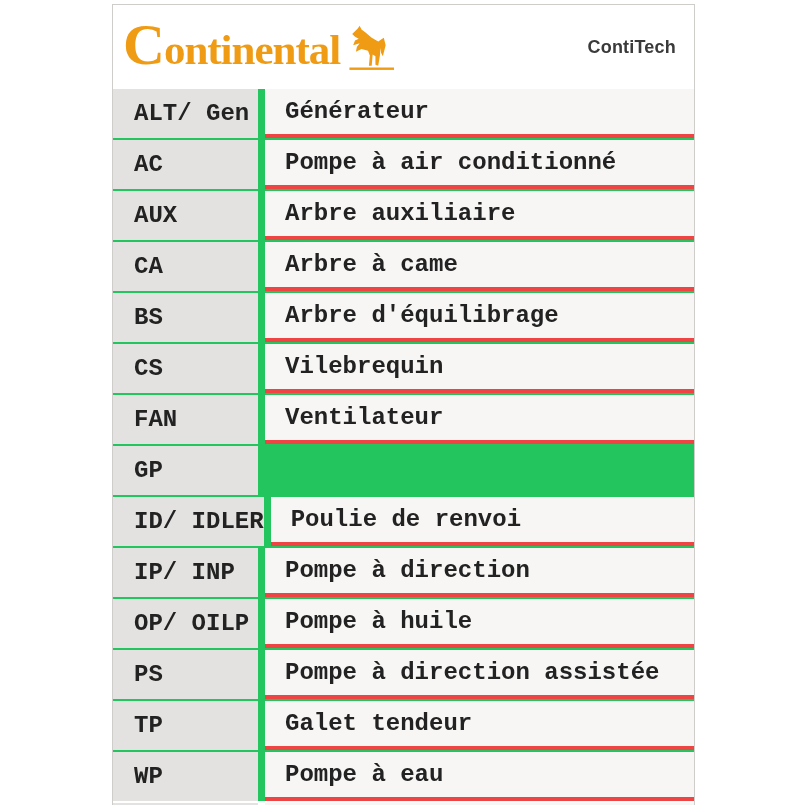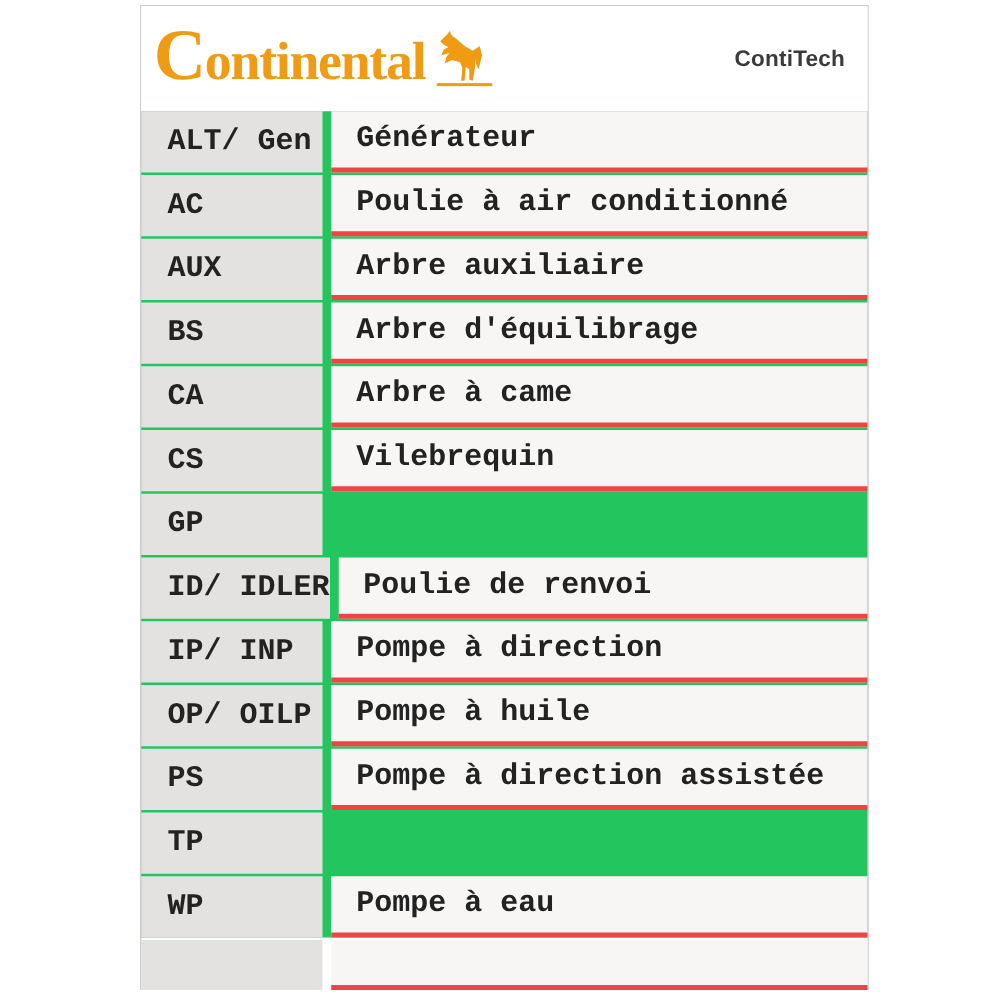--- a/index.html
+++ b/index.html
@@ -128,43 +128,47 @@
   </div>
 
   <div class="rows">
   <div class="row">
     <div class="cell code-cell">ALT/ Gen</div>
     <div class="cell desc-cell">Générateur</div>
   </div>
 
   <div class="row">
     <div class="cell code-cell">AC</div>
-    <div class="cell desc-cell">Poulie à air conditionné</div>
+    <div class="cell desc-cell">Pompe à air conditionné</div>
   </div>
 
   <div class="row">
     <div class="cell code-cell">AUX</div>
     <div class="cell desc-cell">Arbre auxiliaire</div>
   </div>
 
   <div class="row">
+    <div class="cell code-cell">CA</div>
+    <div class="cell desc-cell">Arbre à came</div>
+  </div>
+
+  <div class="row">
     <div class="cell code-cell">BS</div>
     <div class="cell desc-cell">Arbre d'équilibrage</div>
   </div>
 
   <div class="row">
-    <div class="cell code-cell">CA</div>
-    <div class="cell desc-cell">Arbre à came</div>
-  </div>
-
-  <div class="row">
     <div class="cell code-cell">CS</div>
     <div class="cell desc-cell">Vilebrequin</div>
   </div>
 
+  <div class="row">
+    <div class="cell code-cell">FAN</div>
+    <div class="cell desc-cell">Ventilateur</div>
+  </div>
 
   <div class="row">
     <div class="cell code-cell">GP</div>
   </div>
 
   <div class="row">
     <div class="cell code-cell">ID/ IDLER</div>
     <div class="cell desc-cell">Poulie de renvoi</div>
   </div>
 
@@ -178,20 +182,21 @@
     <div class="cell desc-cell">Pompe à huile</div>
   </div>
 
   <div class="row">
     <div class="cell code-cell">PS</div>
     <div class="cell desc-cell">Pompe à direction assistée</div>
   </div>
 
   <div class="row">
     <div class="cell code-cell">TP</div>
+    <div class="cell desc-cell">Galet tendeur</div>
   </div>
 
   <div class="row">
     <div class="cell code-cell">WP</div>
     <div class="cell desc-cell">Pompe à eau</div>
   </div>
 </div>
 
   <div class="row partial-row">
     <div class="cell code-cell"></div>

